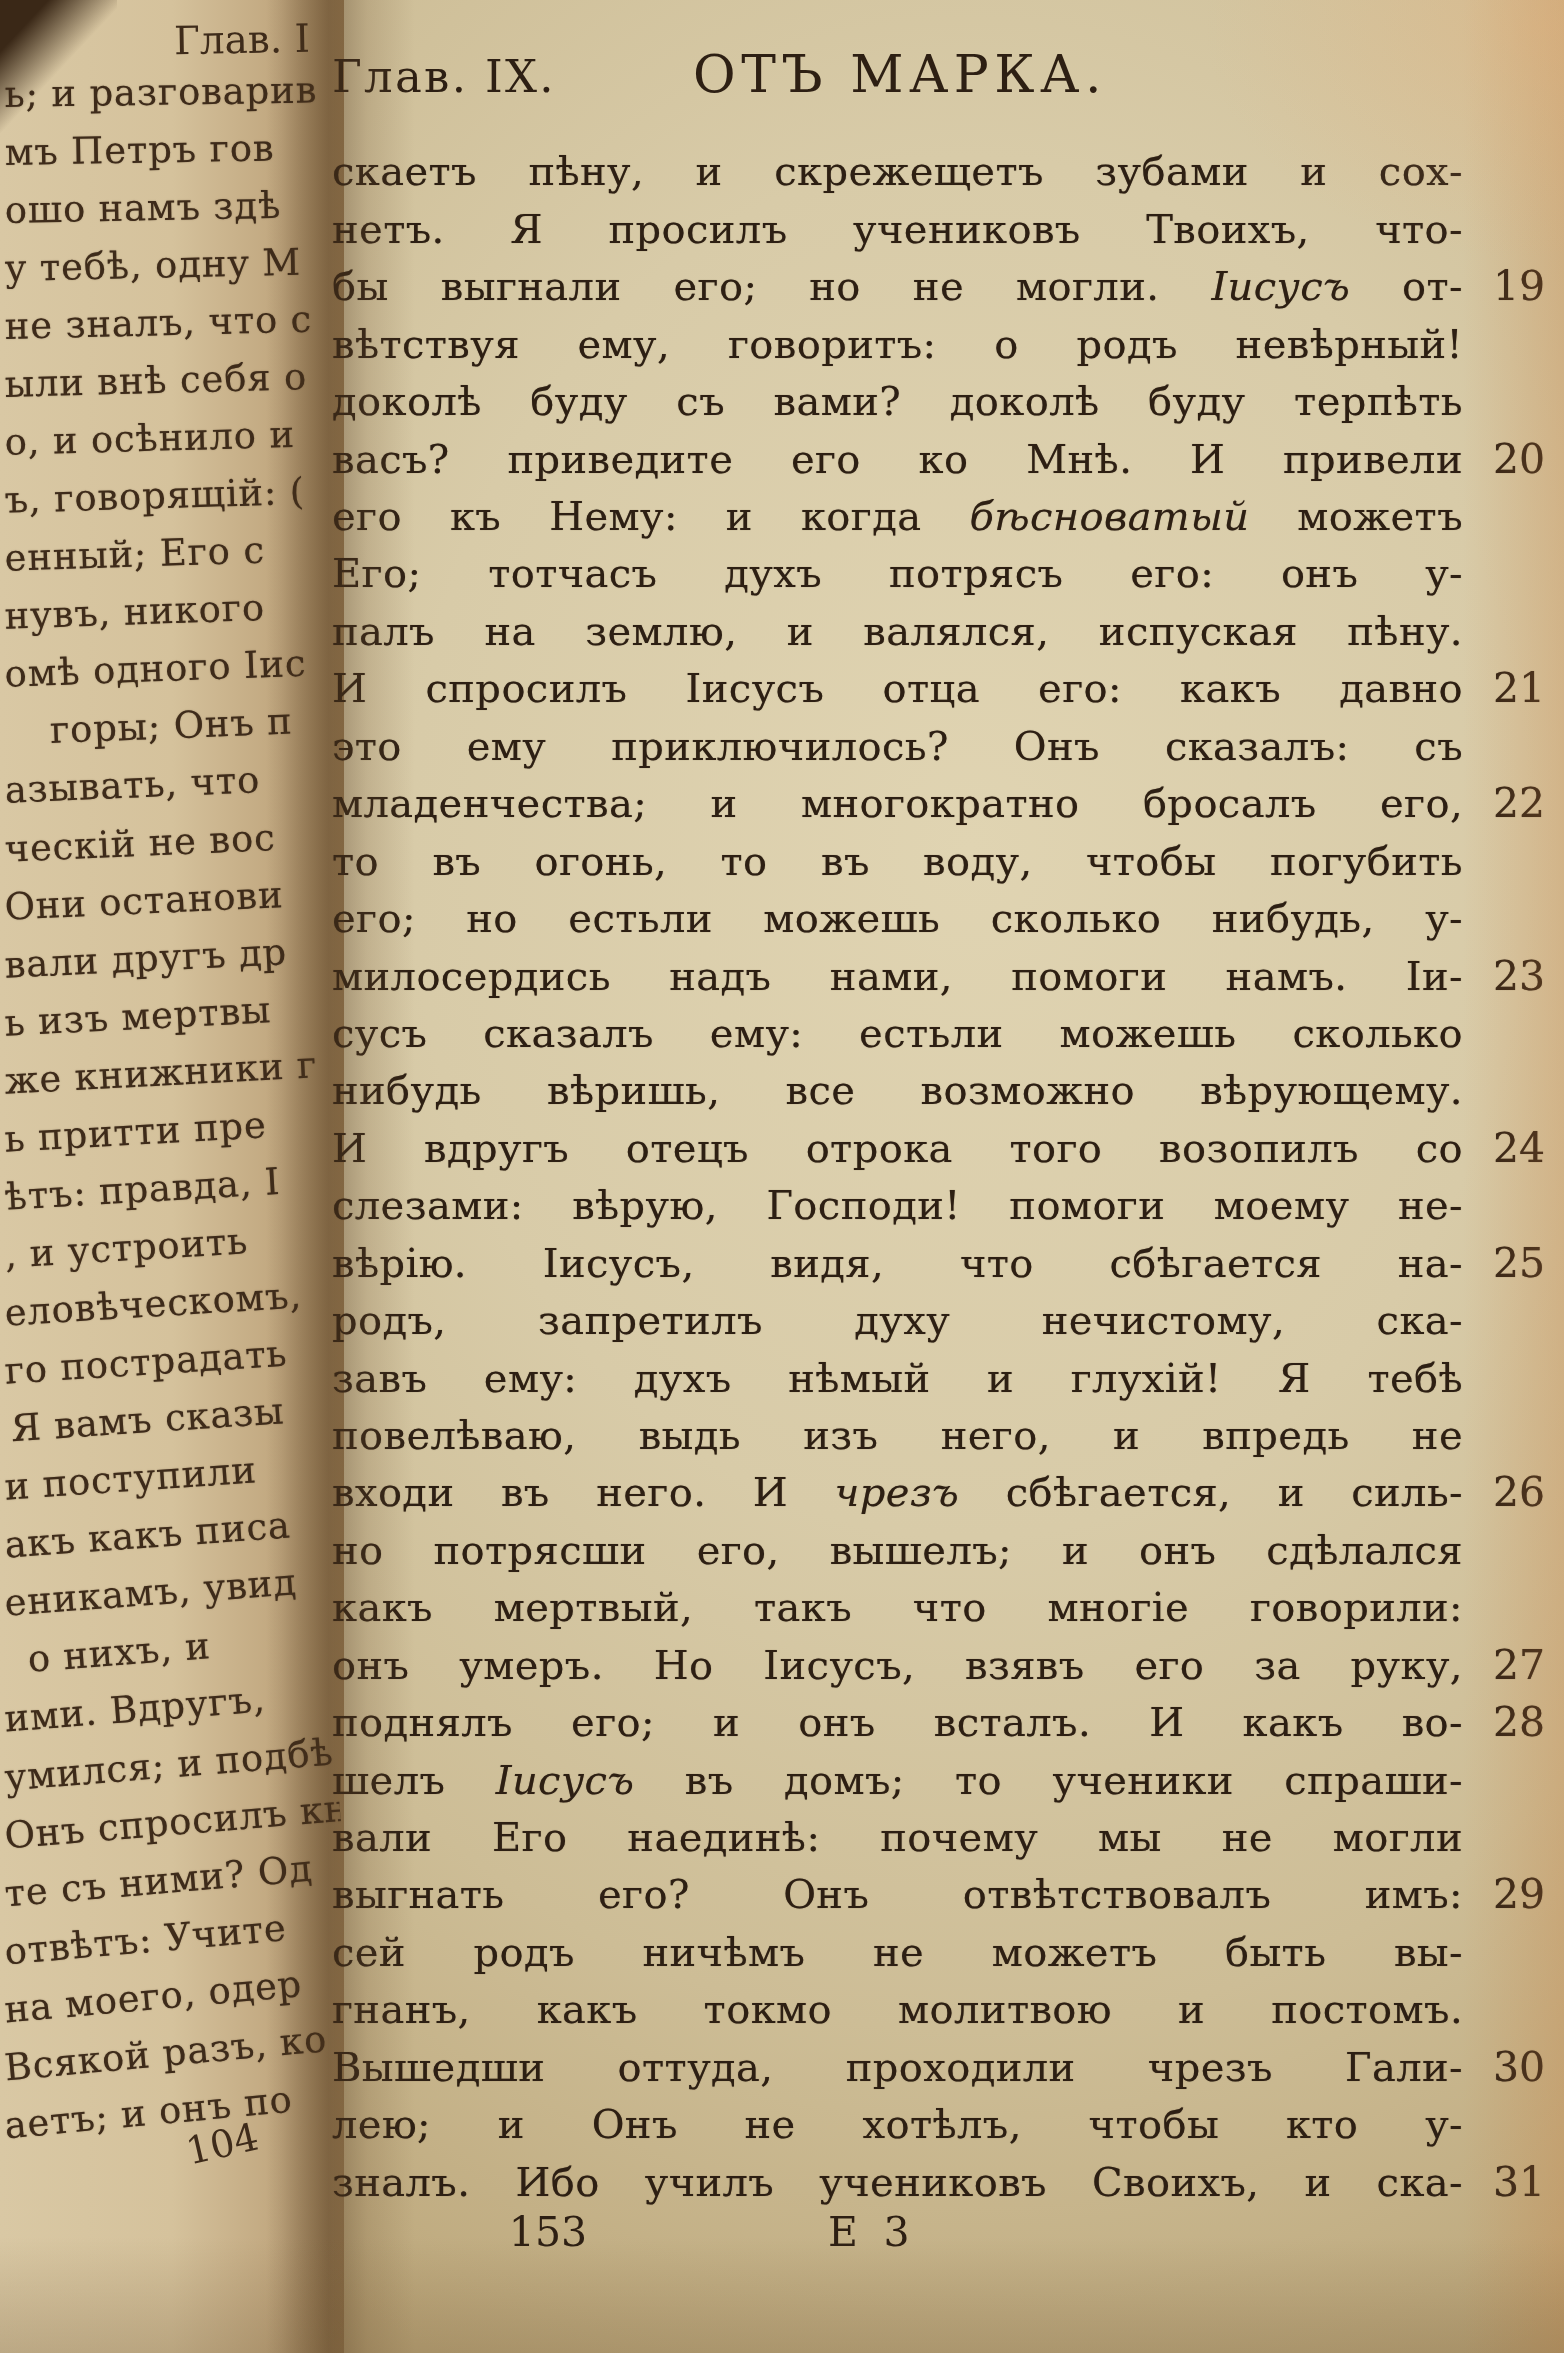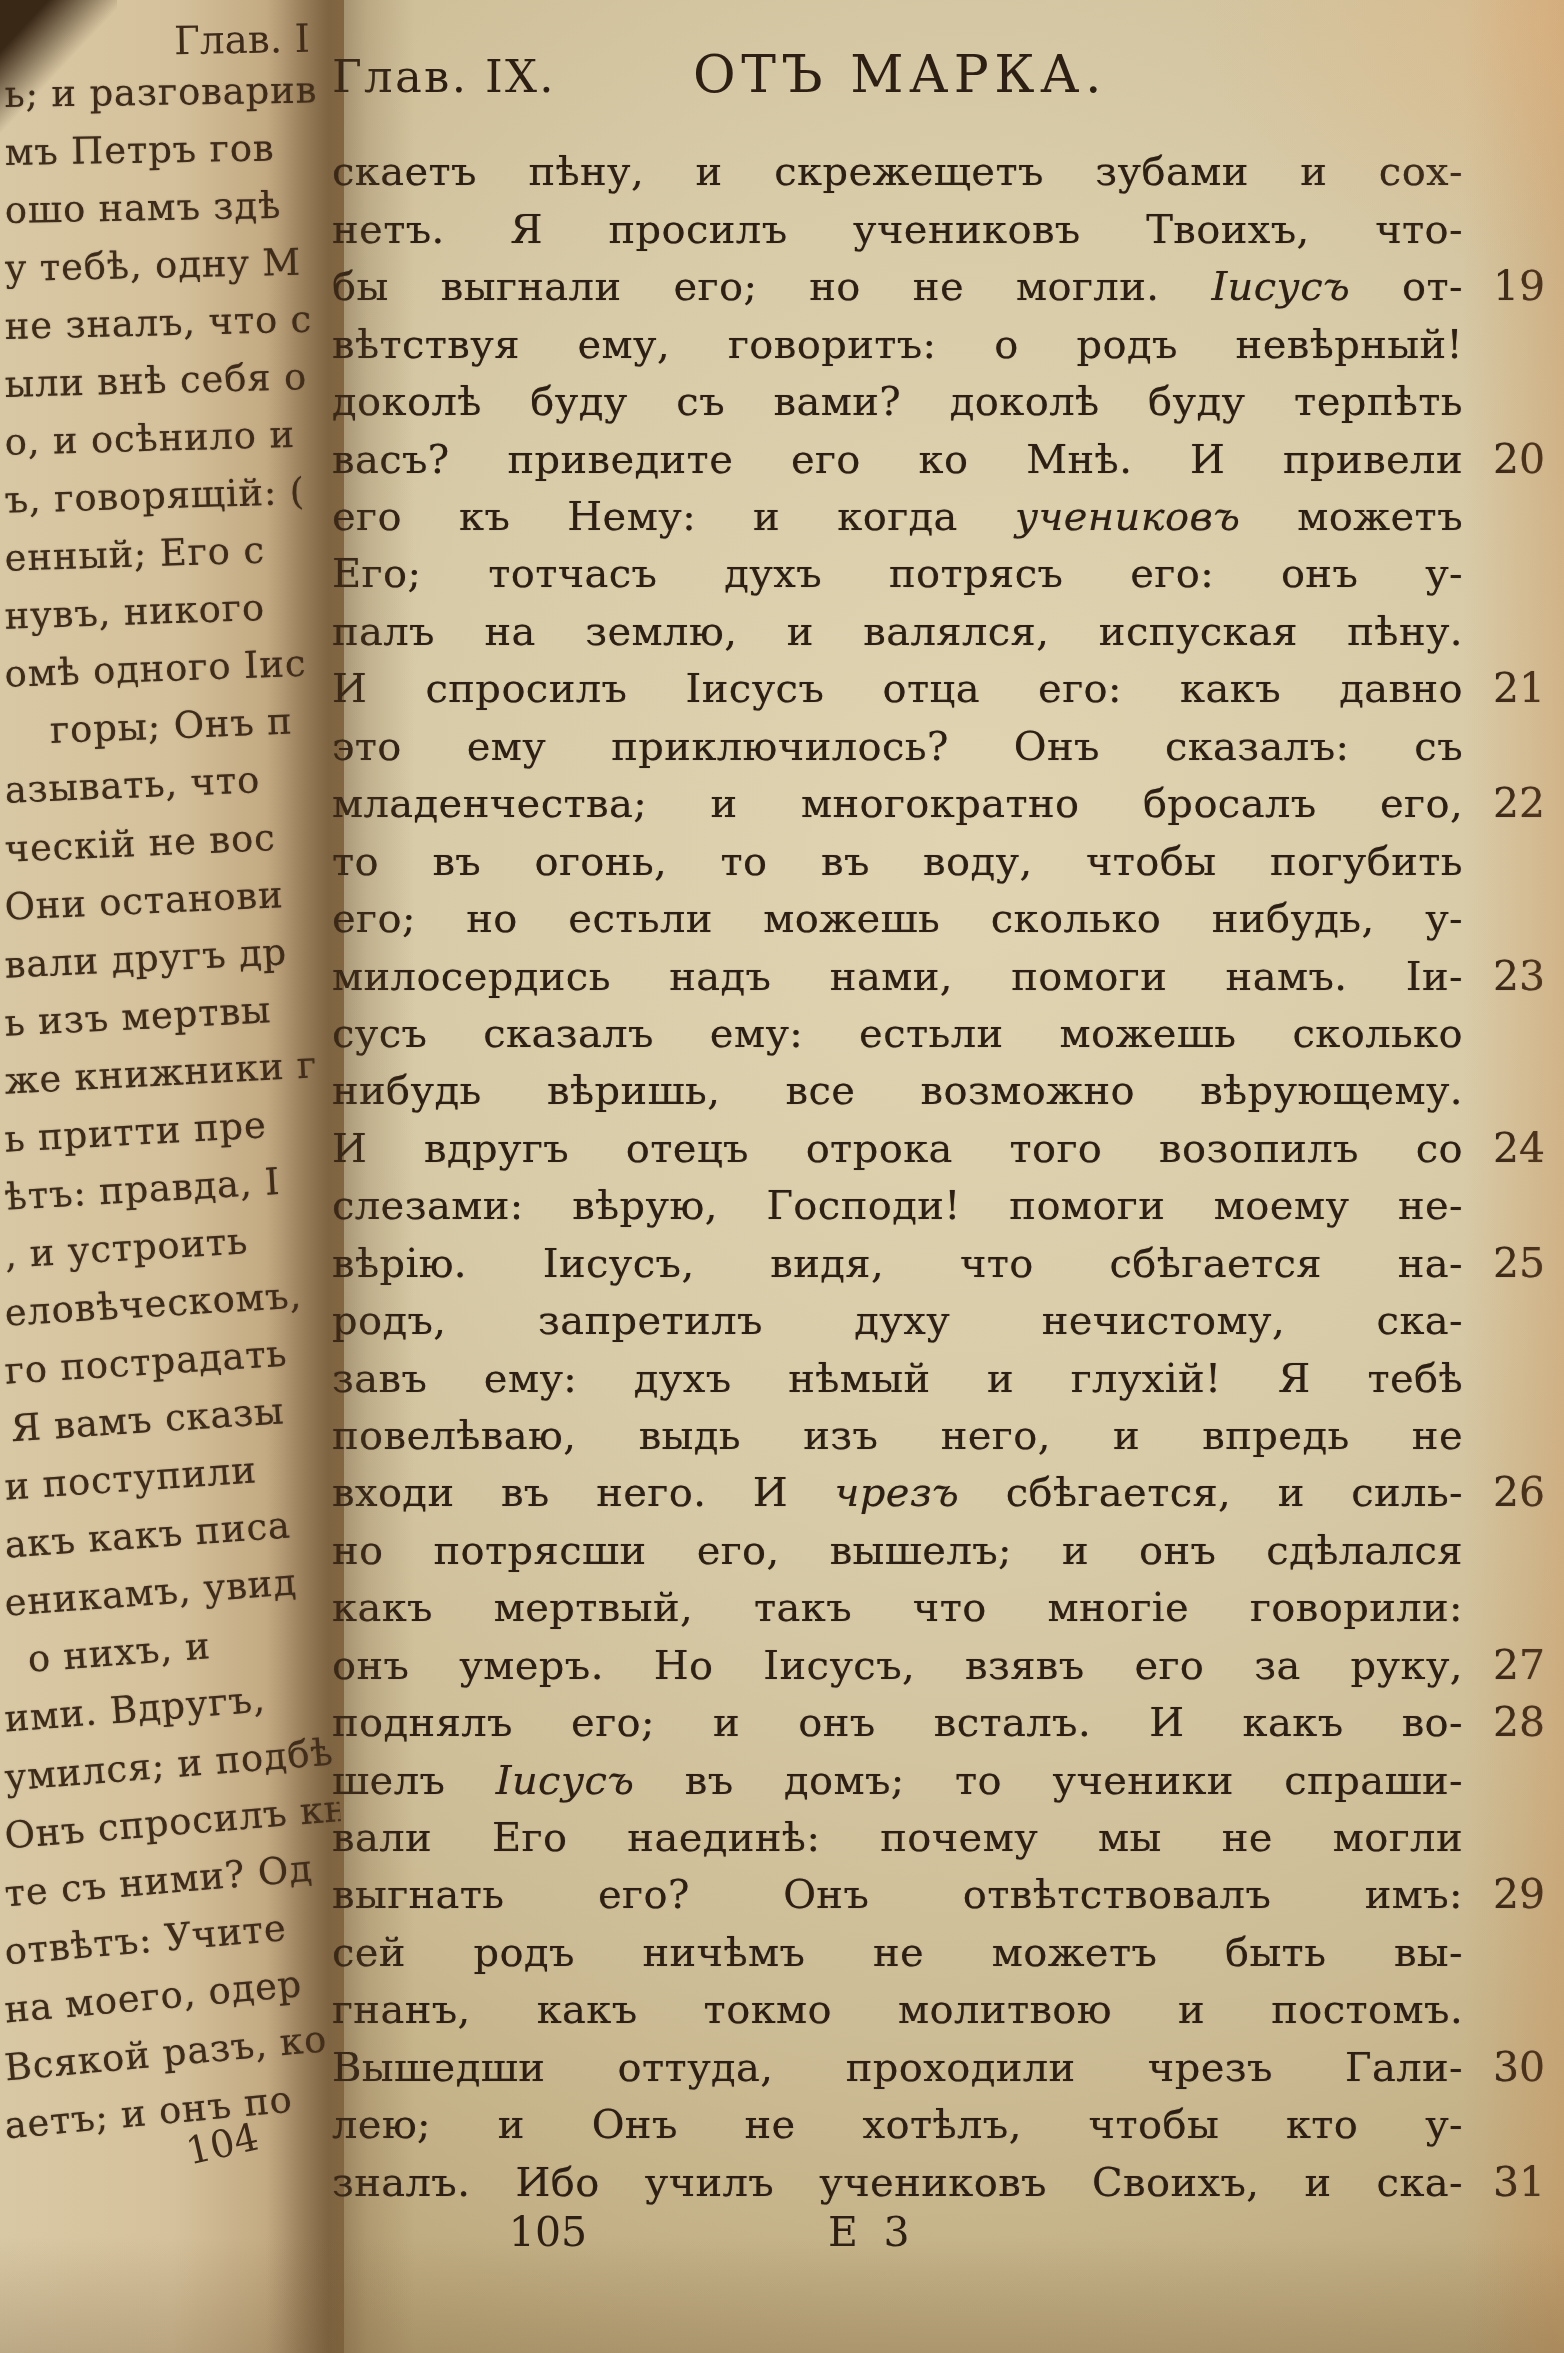--- a/index.html
+++ b/index.html
@@ -101,21 +101,21 @@
   <div class="main-page">
     <div class="chap">Глав. IX.</div>
     <div class="title">ОТЪ МАРКА.</div>
     <div id="main-lines">
         <div class="m-line" style="top: 142px;"><span>скаетъ пѣну, и скрежещетъ зубами и сох-</span></div>
         <div class="m-line" style="top: 200px;"><span>нетъ. Я просилъ учениковъ Твоихъ, что-</span></div>
         <div class="m-line" style="top: 257px;"><span>бы выгнали его; но не могли. </span><span class="it">Іисусъ</span><span> от-</span></div>
         <div class="m-line" style="top: 315px;"><span>вѣтствуя ему, говоритъ: о родъ невѣрный!</span></div>
         <div class="m-line" style="top: 372px;"><span>доколѣ буду съ вами? доколѣ буду терпѣть</span></div>
         <div class="m-line" style="top: 430px;"><span>васъ? приведите его ко Мнѣ. И привели</span></div>
-        <div class="m-line" style="top: 487px;"><span>его къ Нему: и когда </span><span class="it">учениковъ</span><span> можетъ</span></div>
+        <div class="m-line" style="top: 487px;"><span>его къ Нему: и когда </span><span class="it">бѣсноватый</span><span> можетъ</span></div>
         <div class="m-line" style="top: 544px;"><span>Его; тотчасъ духъ потрясъ его: онъ у-</span></div>
         <div class="m-line" style="top: 602px;"><span>палъ на землю, и валялся, испуская пѣну.</span></div>
         <div class="m-line" style="top: 659px;"><span>И спросилъ Іисусъ отца его: какъ давно</span></div>
         <div class="m-line" style="top: 717px;"><span>это ему приключилось? Онъ сказалъ: съ</span></div>
         <div class="m-line" style="top: 774px;"><span>младенчества; и многократно бросалъ его,</span></div>
         <div class="m-line" style="top: 832px;"><span>то въ огонь, то въ воду, чтобы погубить</span></div>
         <div class="m-line" style="top: 889px;"><span>его; но естьли можешь сколько нибудь, у-</span></div>
         <div class="m-line" style="top: 947px;"><span>милосердись надъ нами, помоги намъ. Іи-</span></div>
         <div class="m-line" style="top: 1004px;"><span>сусъ сказалъ ему: естьли можешь сколько</span></div>
         <div class="m-line" style="top: 1061px;"><span>нибудь вѣришь, все возможно вѣрующему.</span></div>
@@ -147,21 +147,21 @@
         <div class="verse" style="top: 947px;">23</div>
         <div class="verse" style="top: 1119px;">24</div>
         <div class="verse" style="top: 1234px;">25</div>
         <div class="verse" style="top: 1463px;">26</div>
         <div class="verse" style="top: 1636px;">27</div>
         <div class="verse" style="top: 1693px;">28</div>
         <div class="verse" style="top: 1865px;">29</div>
         <div class="verse" style="top: 2038px;">30</div>
         <div class="verse" style="top: 2153px;">31</div>
       </div>
-    <div class="footer-num">105</div>
+    <div class="footer-num">153</div>
     <div class="footer-sig">Е 3</div>
   </div>
 
   <div class="gutter"></div>
   <div class="corner-tl"></div>
   <div class="shade-right"></div>
   <div class="shade-topright"></div>
   <div class="shade-bottom"></div>
 </div>
 

